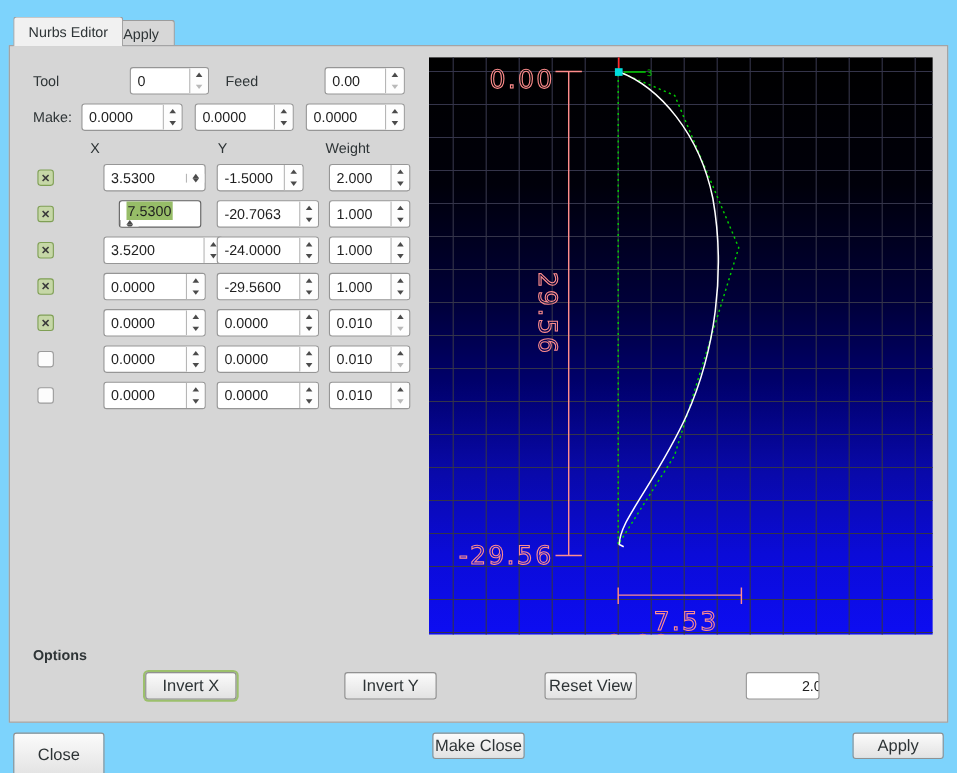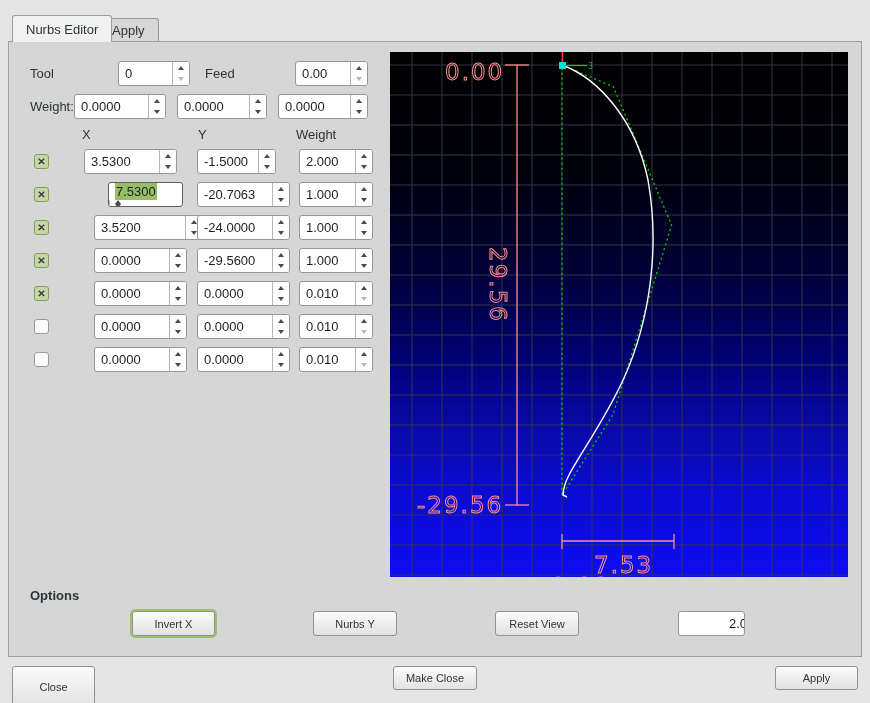--- a/index.html
+++ b/index.html
@@ -1,18 +1,18 @@
 <!DOCTYPE html>
 <html style="--dim: #ff8d8d; --curve: #ffffff; --poly: #00d200; --grid: #34344a; --select: #97bd68;"><head>
 <meta charset="utf-8">
 <style>
   html,body{margin:0;padding:0;}
   .window{
     position:relative; width:870px; height:703px;
-    background:#e5e5e5;
+    background:#7dd3fc;
     font-family:"Liberation Sans", sans-serif;
     font-size:13px; color:#2e3436;
     overflow:hidden;
   }
   
   .tab{
     position:absolute; box-sizing:border-box;
     border:1px solid #9c9c9c; border-bottom:none;
     border-radius:3px 3px 0 0;
     padding:0 13px; display:flex; align-items:center;
@@ -57,21 +57,21 @@
     font-size:10px; font-weight:bold; color:#3b3b3b;
   }
   
   .row{ position:absolute; left:0; top:0; width:390px; height:25px; z-index:4; }
   
   .btn{
     position:absolute; height:25px; box-sizing:border-box;
     background:linear-gradient(#fbfbfb,#e2e2e2);
     border:1px solid #919191; border-radius:3px;
     display:flex; align-items:center; justify-content:center;
-    font-size:11px; color:#2e3436; cursor:default; z-index:4;
+    font-size:15px; color:#2e3436; cursor:default; z-index:4;
   }
   .btn.focus-green{ box-shadow:0 0 0 2px #9cc06c; }
   
   .plot{ position:absolute; left:390px; top:52px; z-index:4; display:block; }
   .gridline{ stroke:var(--grid,#34344a); stroke-width:1; }
   .dimline{ stroke:var(--dim,#ff8d8d); stroke-width:1.3; fill:none; }
   .dimtext{
     stroke:var(--dim,#ff8d8d); fill:none; stroke-width:1;
     font-family:"DejaVu Sans", sans-serif; font-size:23px; letter-spacing:2px;
   }
@@ -111,21 +111,21 @@
     <span class="spin-btns">
       <span class="sb">
           <i class="tri-up"></i>
         </span>
       <span class="sb dim">
           <i class="tri-down"></i>
         </span>
     </span>
   </div>
 
-  <div class="abs lbl" style="left:30px;top:94px;">Weight:</div>
+  <div class="abs lbl" style="left:30px;top:94px;">Make:</div>
   <div class="spin" style="left:74px;top:94px;width:92px;">
     <span class="spin-val">0.0000</span>
     <span class="spin-btns">
       <span class="sb">
           <i class="tri-up"></i>
         </span>
       <span class="sb">
           <i class="tri-down"></i>
         </span>
     </span>
@@ -153,21 +153,21 @@
     </span>
   </div>
 
   <div class="abs hdr" style="left:82px;top:127px;">X</div>
   <div class="abs hdr" style="left:198px;top:127px;">Y</div>
   <div class="abs hdr" style="left:296px;top:127px;">Weight</div>
 
   <div id="rows">
   <div class="row" style="top: 149px;">
     <span class="cb checked" style="left:34px;top:5px;"></span>
-    <div class="spin xs" style="left:84px;top:0;width:93px;">
+    <div class="spin xs" style="left:94px;top:0;width:93px;align-items:center;">
       <span class="spin-val">
             <span class="v">3.5300</span>
           </span>
       <span class="spin-btns">
         <span class="sb">
               <i class="tri-up"></i>
             </span>
         <span class="sb">
               <i class="tri-down"></i>
             </span>
@@ -531,21 +531,21 @@
       <rect id="marker" x="169" y="10" width="7" height="7" fill="#00dede"></rect>
       <text class="ptlabel" x="198" y="17">3</text>
     </g>
   </svg>
 
   <div class="abs lbl bold" style="left:30px;top:583px;">Options</div>
   <div class="btn focus-green" style="left:132px;top:611px;width:83px;">
     <span>Invert X</span>
   </div>
   <div class="btn" style="left:313px;top:611px;width:84px;">
-    <span>Nurbs Y</span>
+    <span>Invert Y</span>
   </div>
   <div class="btn" style="left:495px;top:611px;width:84px;">
     <span>Reset View</span>
   </div>
   <div class="spin" style="left:678px;top:611px;width:67px;padding-left:44px;">
     <span class="spin-val">2.00</span>
     <span class="spin-btns">
       <span class="sb">
           <i class="tri-up"></i>
         </span>

